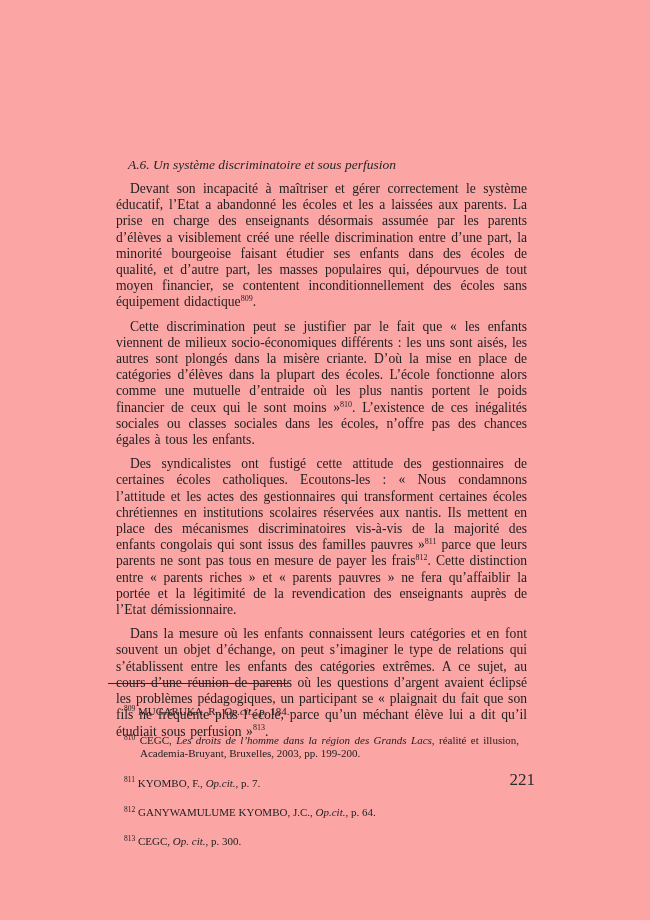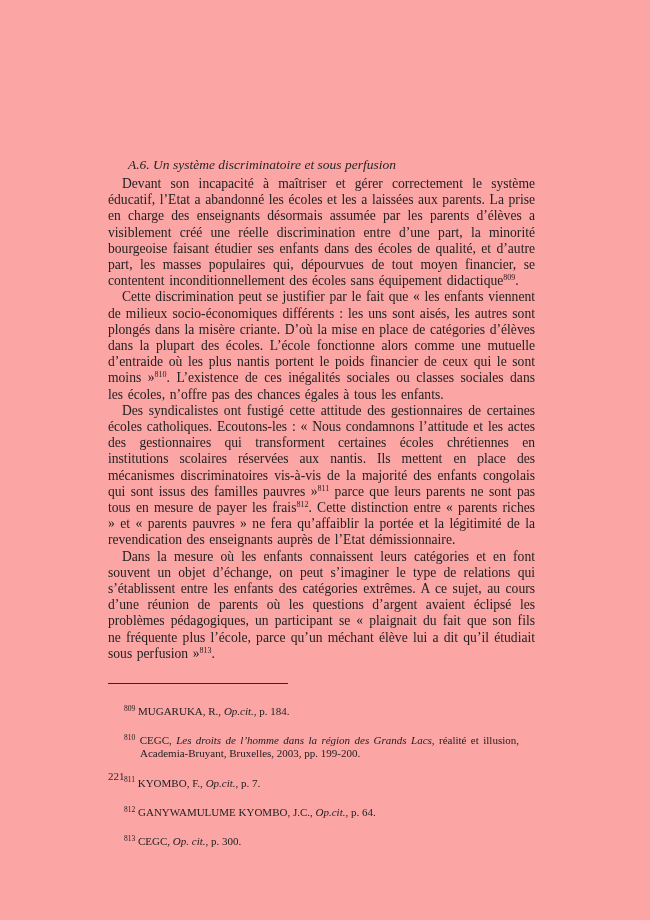--- a/index.html
+++ b/index.html
@@ -25,21 +25,21 @@
   }
   .heading {
     font-style: italic;
     font-size: 13.5px;
     line-height: 17px;
     text-indent: 20px;
     margin: 0 0 3px 0;
     color: #262626;
   }
   .para {
-    margin: 0;
+    margin: 8px;
     font-size: 13.6px;
     line-height: 16.2px;
     text-align: justify;
     text-indent: 14px;
     word-spacing: 1.2px;
   }
   .para sup {
     font-size: 8px;
     line-height: 0;
     position: relative;
@@ -75,22 +75,22 @@
     top: 0.5px;
   }
   .footnote i {
     font-style: italic;
   }
   .page-number {
     position: absolute;
     left: 108px;
     top: 770px;
     width: 427px;
-    text-align: left;
-    font-size: 11px;
+    text-align: right;
+    font-size: 17px;
     color: #2a2a2a;
   }
 </style>
 </head>
 <body>
 
 <div class="page">
   <div class="content">
     <div class="heading">A.6. Un système discriminatoire et sous perfusion</div>
     <p class="para"><span>Devant son incapacité à maîtriser et gérer correctement le système éducatif, l’Etat a abandonné les écoles et les a laissées aux parents. La prise en charge des enseignants désormais assumée par les parents d’élèves a visiblement créé une réelle discrimination entre d’une part, la minorité bourgeoise faisant étudier ses enfants dans des écoles de qualité, et d’autre part, les masses populaires qui, dépourvues de tout moyen financier, se contentent inconditionnellement des écoles sans équipement didactique</span><sup>809</sup><span>.</span></p>

